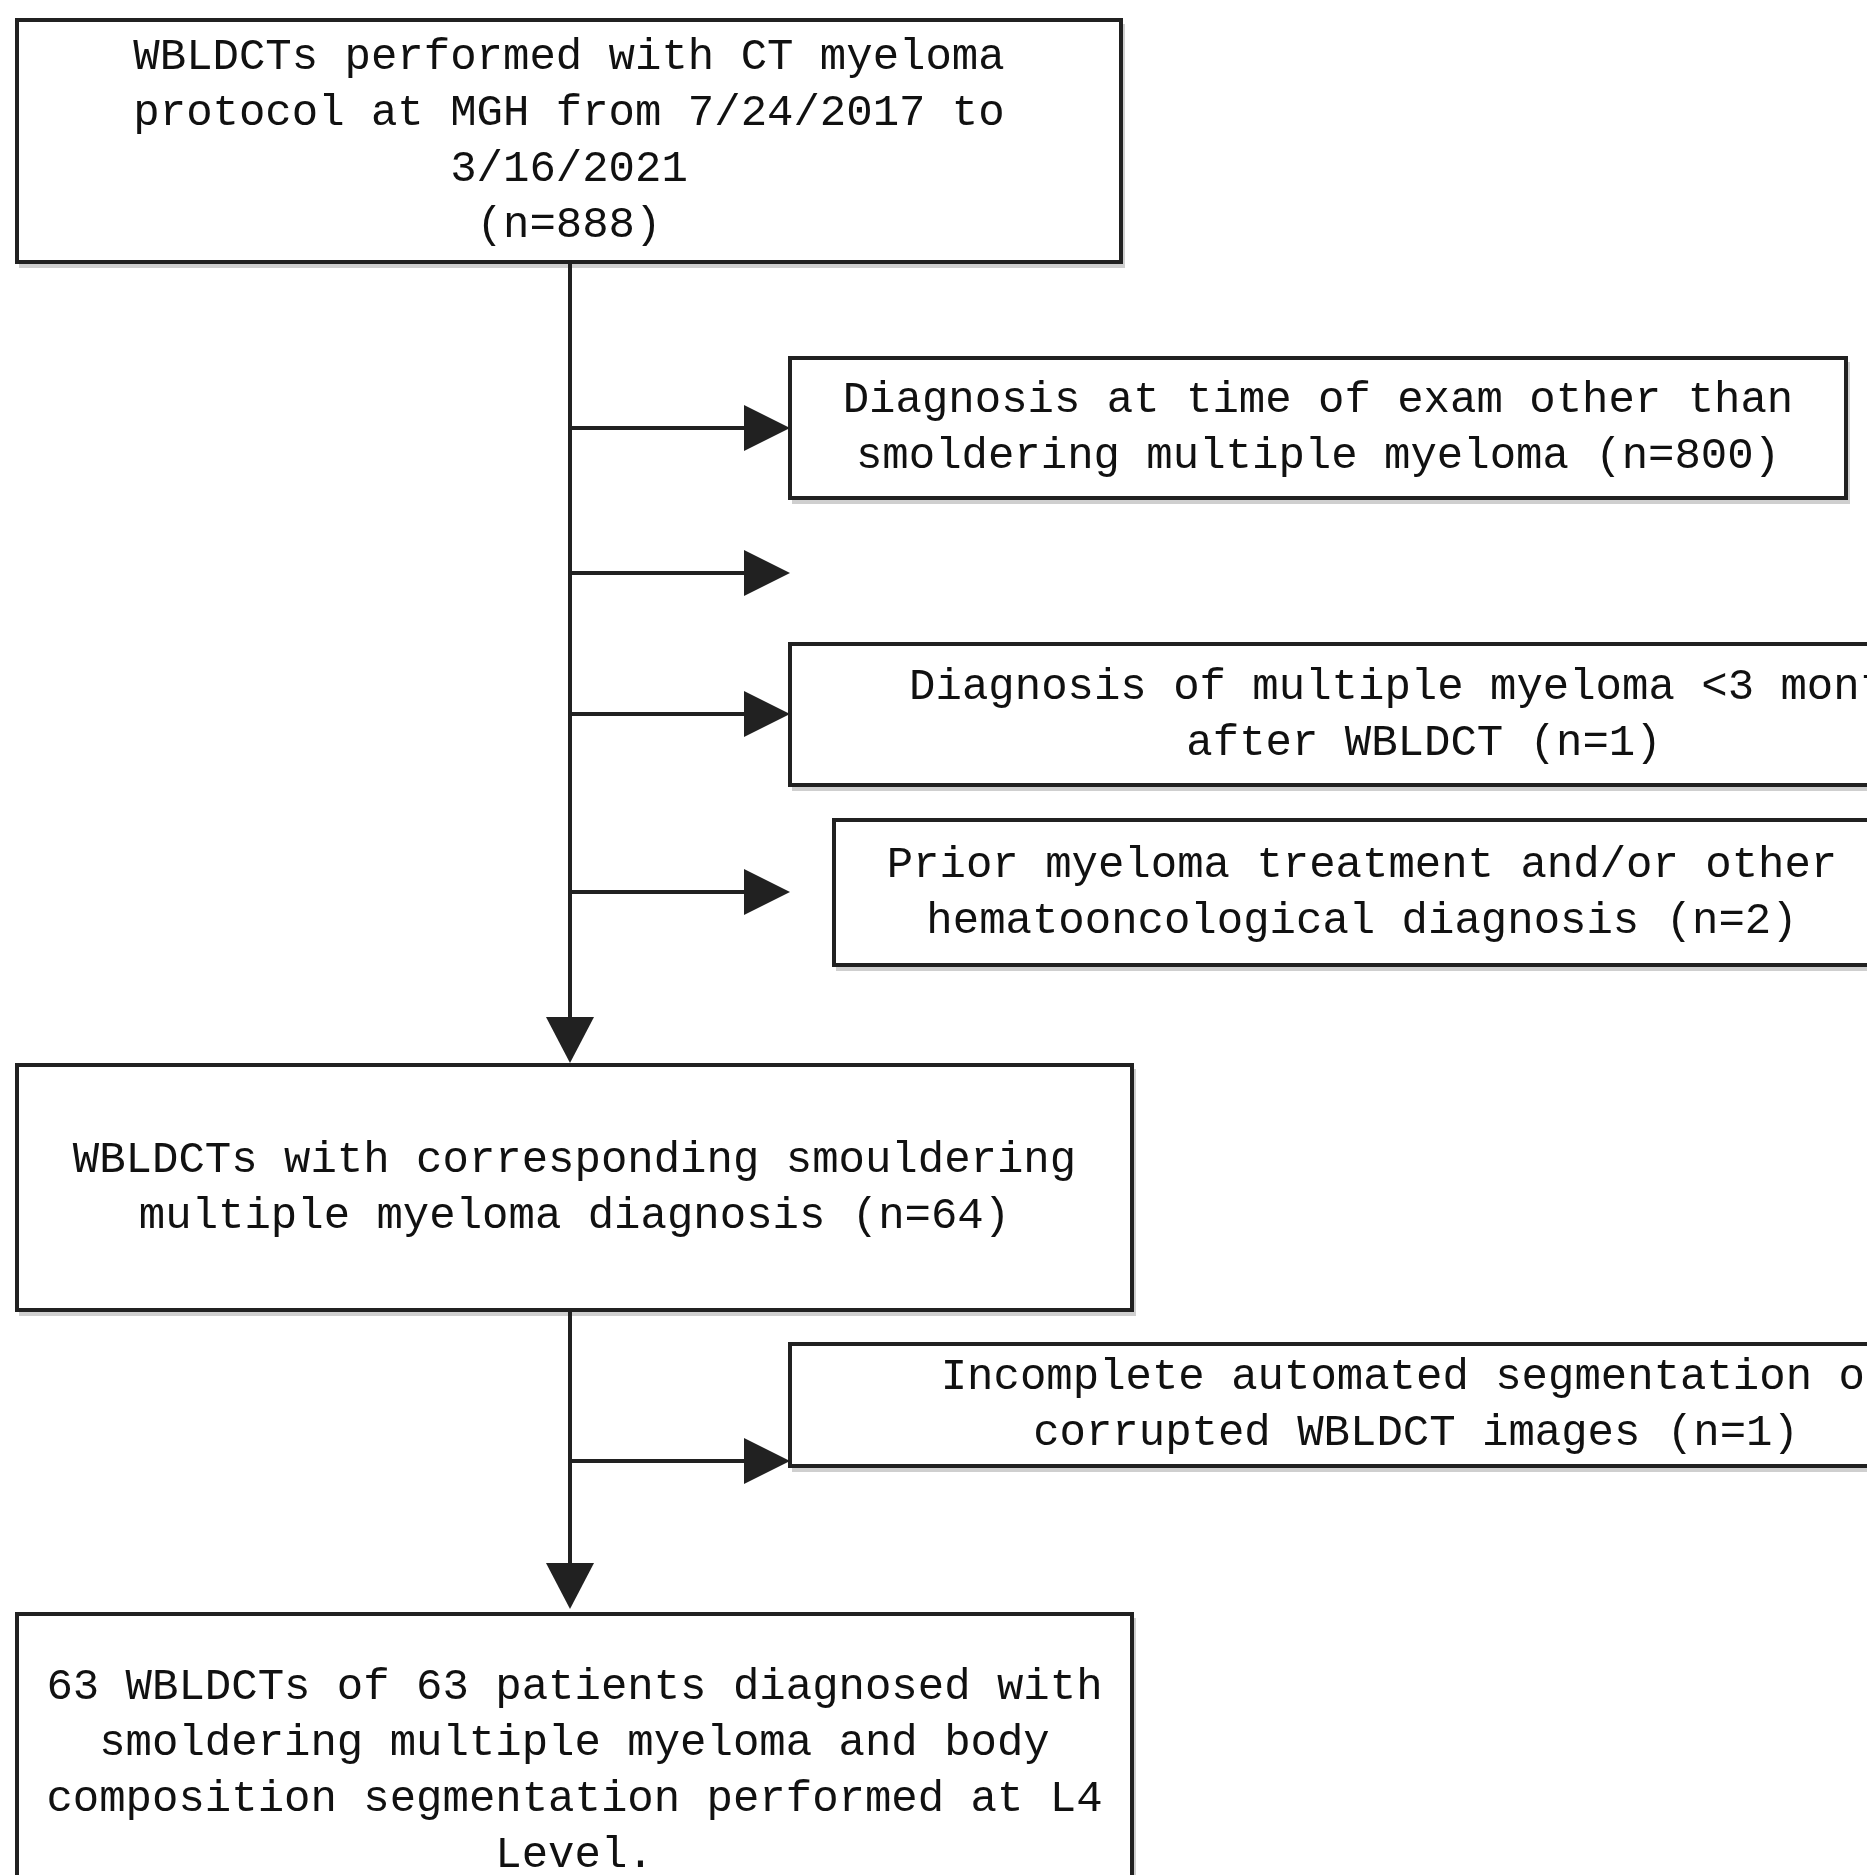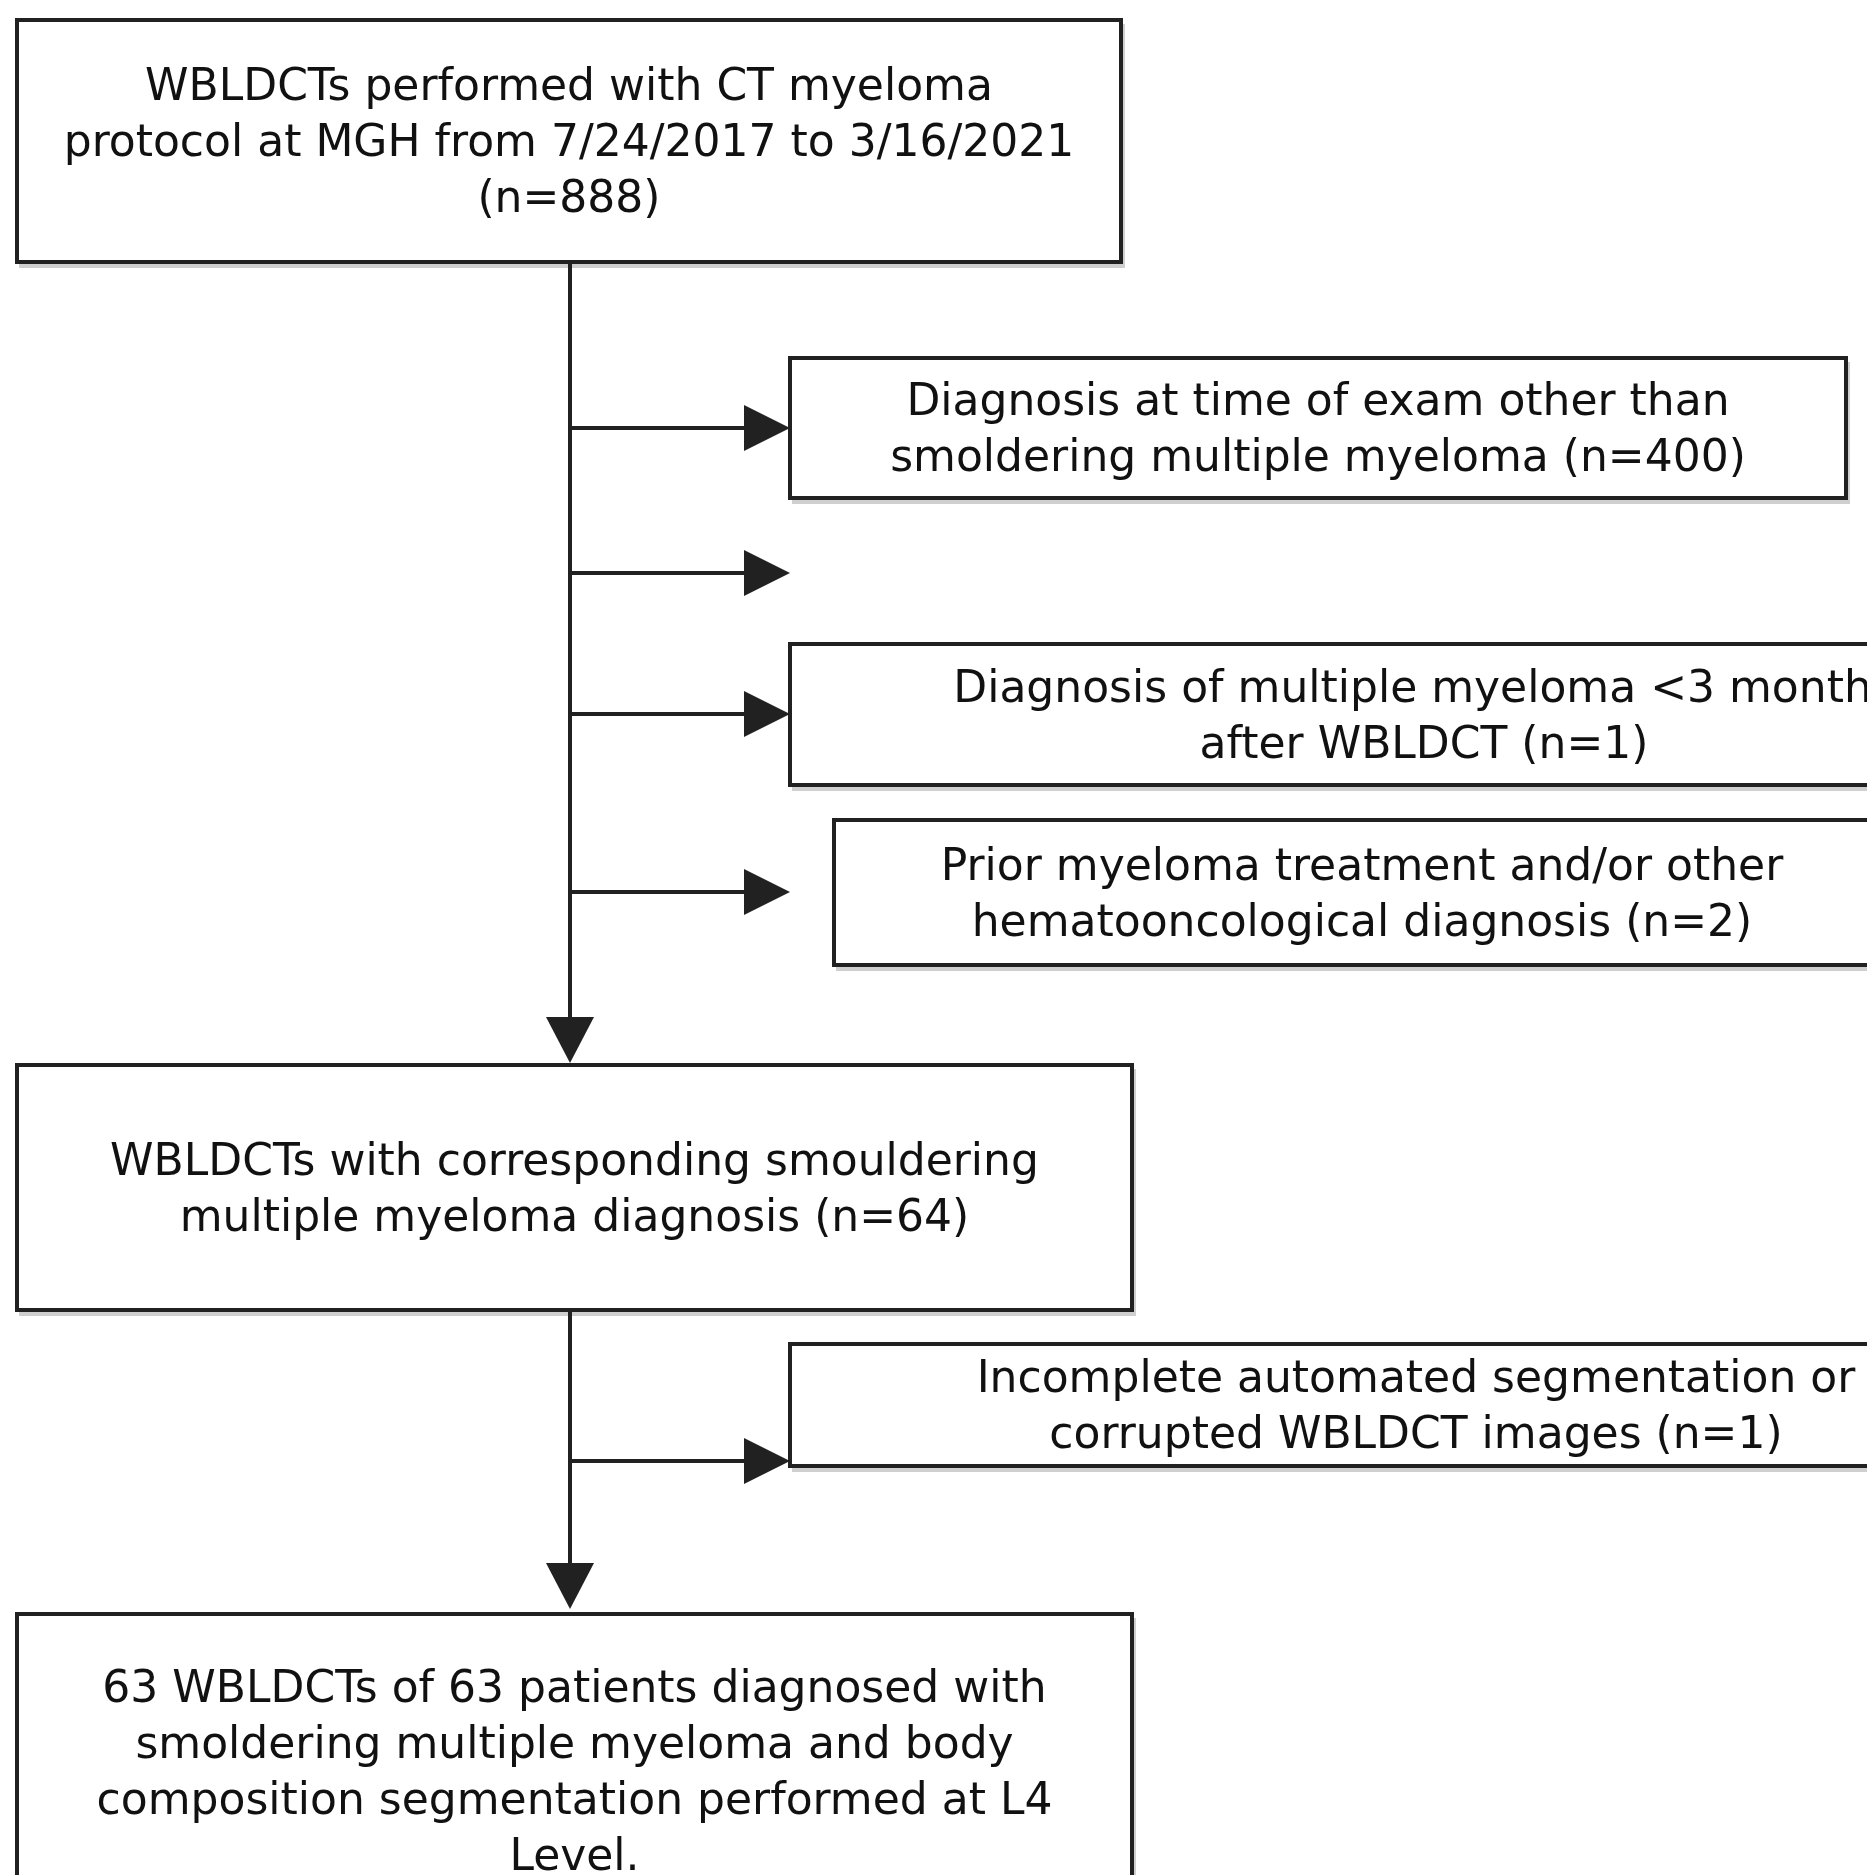--- a/index.html
+++ b/index.html
@@ -26,20 +26,21 @@
     text-align: center;
     color: #111111;
     font-size: 44px;
     line-height: 56px;
     box-shadow: 3px 5px 0 -1px rgba(130,130,130,0.38);
   }
   .node .label {
     white-space: pre-line;
     padding: 0 14px;
     display: block;
+    font-family: Liberation Mono, monospace;
   }
   .vline, .hline {
     position: absolute;
     background: #212121;
   }
   .vline { width: 4px; }
   .hline { height: 4px; }
   .arrow-right {
     position: absolute;
     width: 0;
@@ -75,21 +76,21 @@
 
   <div class="node" style="left:15px; top:1612px; width:1119px; height:317px;">
     <span class="label">63 WBLDCTs of 63 patients diagnosed with
 smoldering multiple myeloma and body
 composition segmentation performed at L4
 Level.</span>
   </div>
 
   <div class="node" style="left:788px; top:356px; width:1060px; height:144px;">
     <span class="label">Diagnosis at time of exam other than
-smoldering multiple myeloma (n=400)</span>
+smoldering multiple myeloma (n=800)</span>
   </div>
 
 
   <div class="node" style="left:788px; top:642px; width:1272px; height:145px;">
     <span class="label">Diagnosis of multiple myeloma &lt;3 months
 after WBLDCT (n=1)</span>
   </div>
 
   <div class="node" style="left:788px; top:818px; width:1060px; height:149px;margin-left:44px;">
     <span class="label">Prior myeloma treatment and/or other

